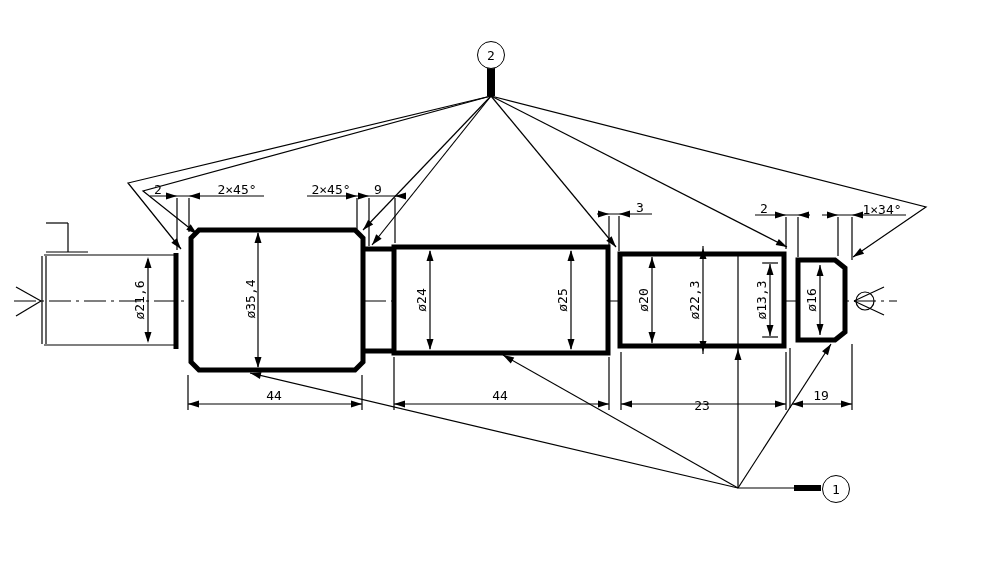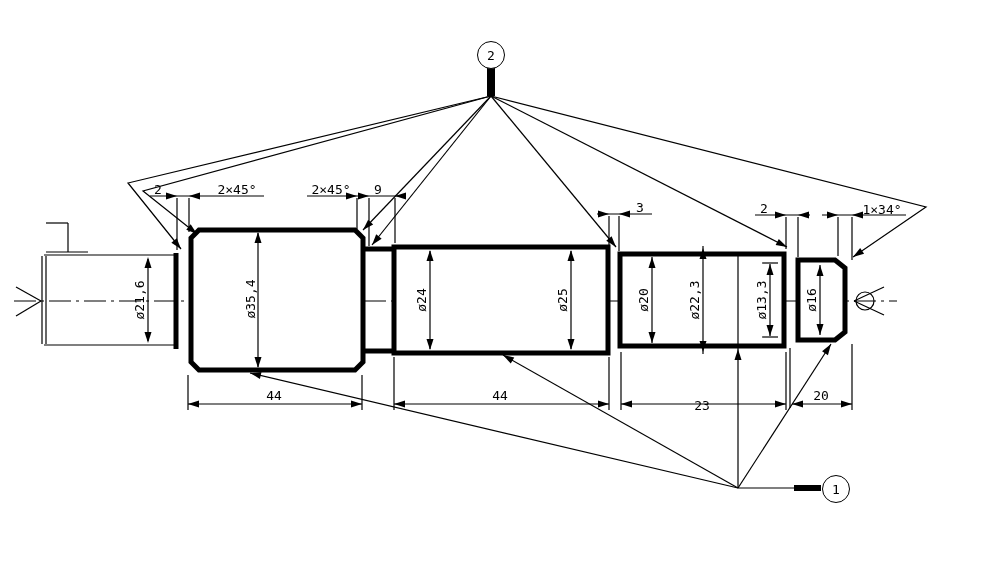--- a/index.html
+++ b/index.html
@@ -213,21 +213,21 @@
   <span class="vdim" style="left:421px;top:300px">ø24</span>
   <span class="vdim" style="left:562px;top:300px">ø25</span>
   <span class="vdim" style="left:643px;top:300px">ø20</span>
   <span class="vdim" style="left:694px;top:300px">ø22,3</span>
   <span class="vdim" style="left:761px;top:300px">ø13,3</span>
   <span class="vdim" style="left:811px;top:300px">ø16</span>
 
   <span class="dim" style="left:274px;top:395px">44</span>
   <span class="dim" style="left:500px;top:395px">44</span>
   <span class="dim" style="left:702px;top:405px">23</span>
-  <span class="dim" style="left:821px;top:395px">20</span>
+  <span class="dim" style="left:821px;top:395px">19</span>
 
   <div class="balloon" style="left:491px;top:55px">
     <span>2</span>
   </div>
   <div class="balloon" style="left:836px;top:489px">
     <span>1</span>
   </div>
 
 </div>
 

